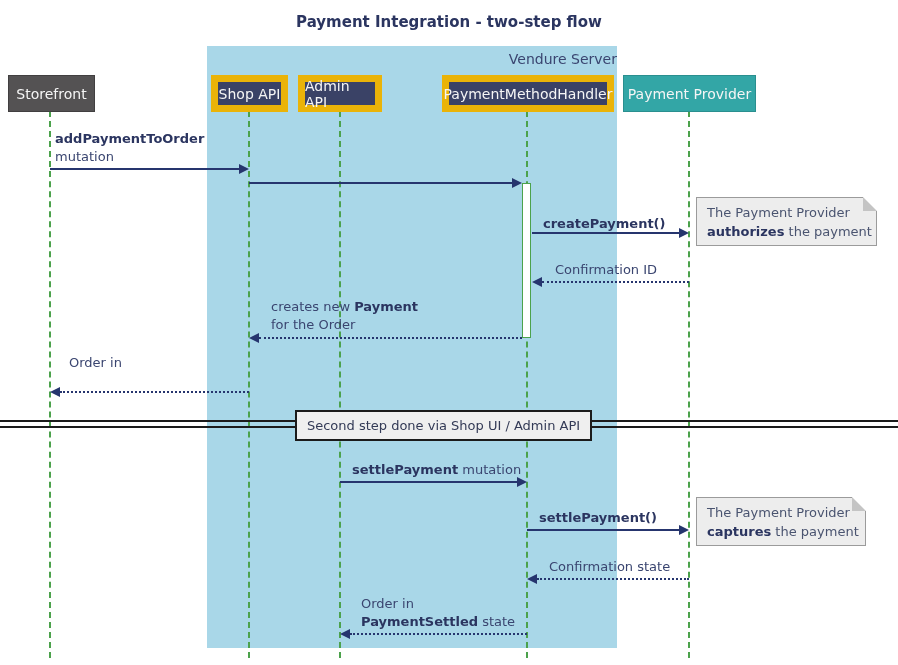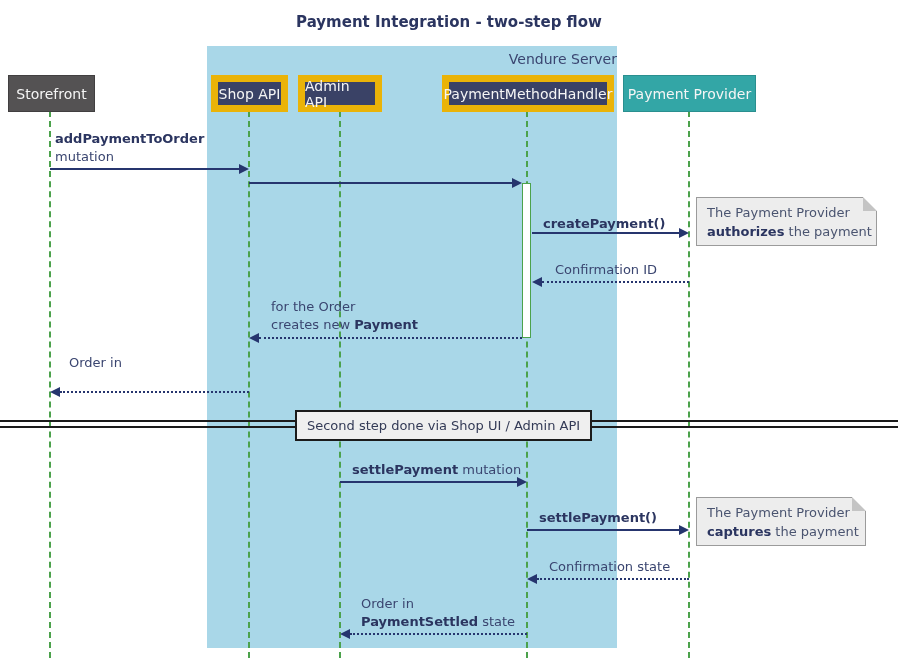--- a/index.html
+++ b/index.html
@@ -98,22 +98,22 @@
       <span class="fold"></span>
       <div>The Payment Provider</div>
       <div><b>authorizes</b><span> the payment</span></div>
     </div>
 
   <div class="lbl" style="left:555px;top:261px">Confirmation ID</div>
   <div class="ln-dot" style="left:542px;top:281px;width:147px"></div>
   <div class="head-l" style="left:532px;top:277px"></div>
 
   <div class="lbl" style="left:271px;top:298px">
+      <div><span>creates new </span><b>Payment</b></div>
       <div>for the Order</div>
-      <div><span>creates new </span><b>Payment</b></div>
     </div>
   <div class="ln-dot" style="left:259px;top:337px;width:263px"></div>
   <div class="head-l" style="left:249px;top:333px"></div>
 
   <div class="lbl" style="left:69px;top:354px">
       <div>Order in</div>
     </div>
   <div class="ln-dot" style="left:60px;top:391px;width:189px"></div>
   <div class="head-l" style="left:50px;top:387px"></div>
 

